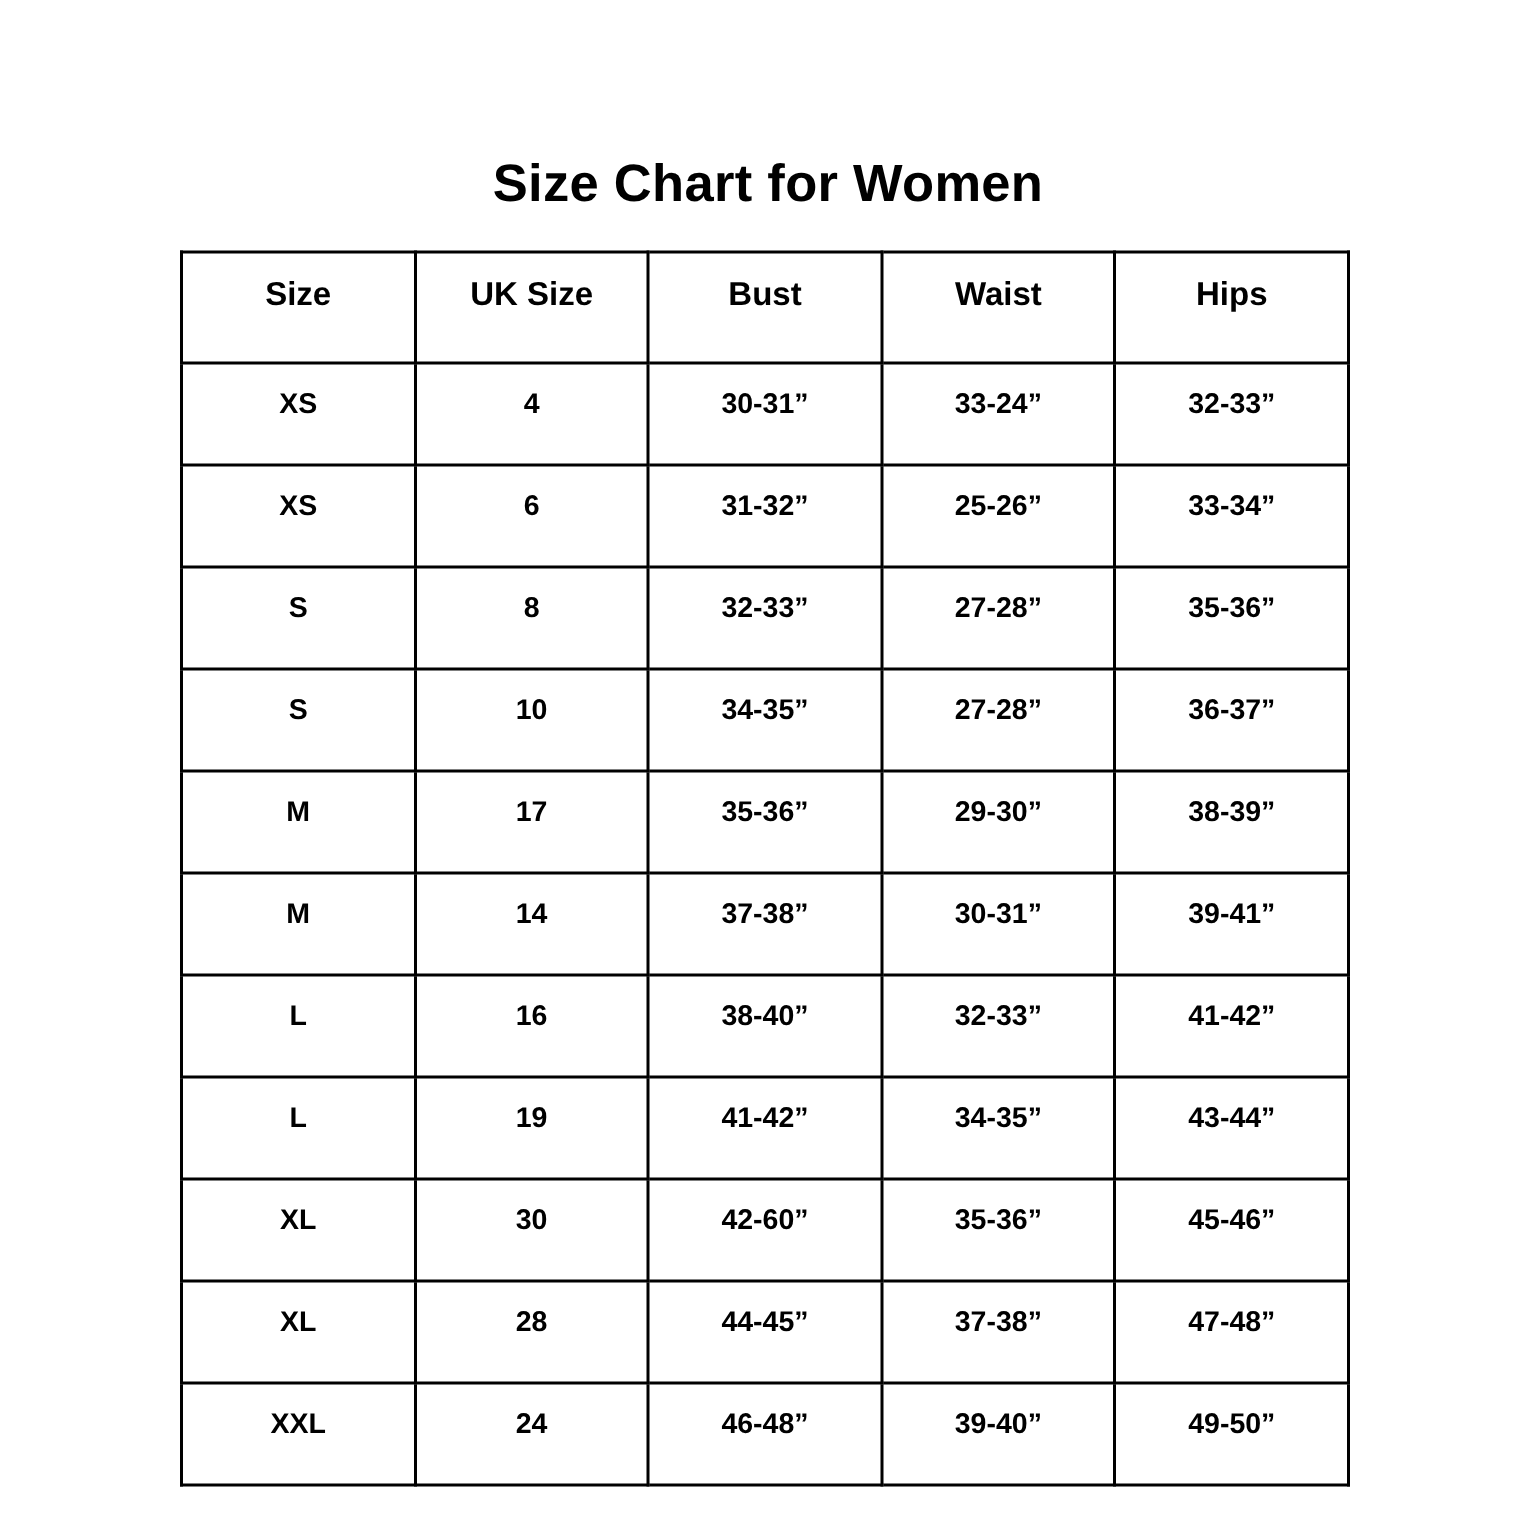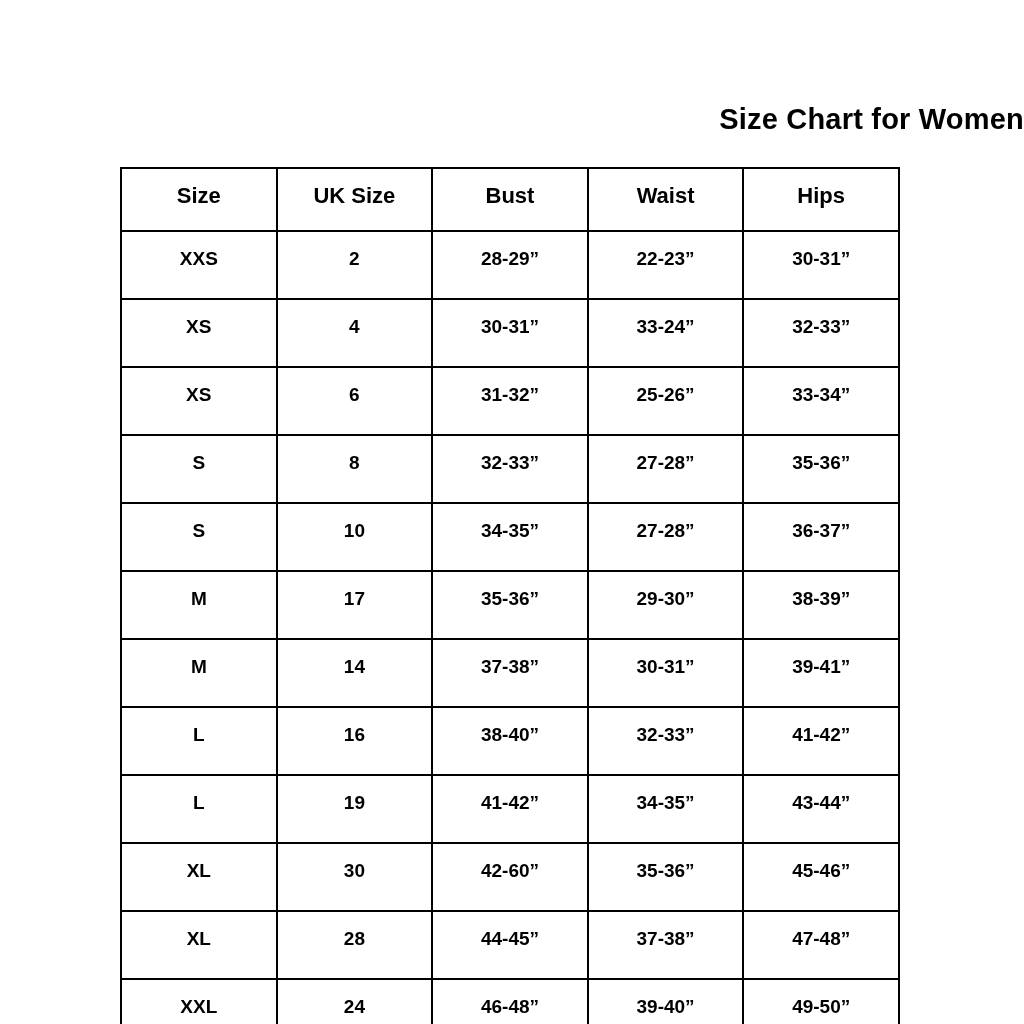--- a/index.html
+++ b/index.html
@@ -13,22 +13,22 @@
     font-family: "Liberation Sans", sans-serif;
     color: #000000;
     position: relative;
     overflow: hidden;
   }
   .page-title {
     position: absolute;
     top: 103px;
     left: 0;
     width: 1024px;
-    text-align: right;
-    font-size: 29px;
+    text-align: center;
+    font-size: 35px;
     font-weight: bold;
     letter-spacing: 0.2px;
     margin: 0;
   }
   table.size-chart {
     position: absolute;
     top: 167px;
     left: 120px;
     width: 780px;
     border-collapse: collapse;
@@ -39,21 +39,21 @@
   table.size-chart td {
     border: 2.5px solid #000000;
     text-align: center;
     vertical-align: middle;
     font-weight: bold;
     background: #ffffff;
   }
   table.size-chart th {
     height: 53px;
     font-size: 22px;
-    padding: 0 0 8px 0;
+    padding: 0 0 19px 0;
   }
   table.size-chart td {
     height: 54px;
     font-size: 19px;
     padding: 0 0 12px 0;
   }
 </style>
 </head>
 <body>
 
@@ -63,27 +63,20 @@
   <thead>
     <tr>
       <th>Size</th>
       <th>UK Size</th>
       <th>Bust</th>
       <th>Waist</th>
       <th>Hips</th>
     </tr>
   </thead>
   <tbody id="size-chart-body">
-      <tr>
-        <td>XXS</td>
-        <td>2</td>
-        <td>28-29”</td>
-        <td>22-23”</td>
-        <td>30-31”</td>
-      </tr>
       <tr>
         <td>XS</td>
         <td>4</td>
         <td>30-31”</td>
         <td>33-24”</td>
         <td>32-33”</td>
       </tr>
       <tr>
         <td>XS</td>
         <td>6</td>

